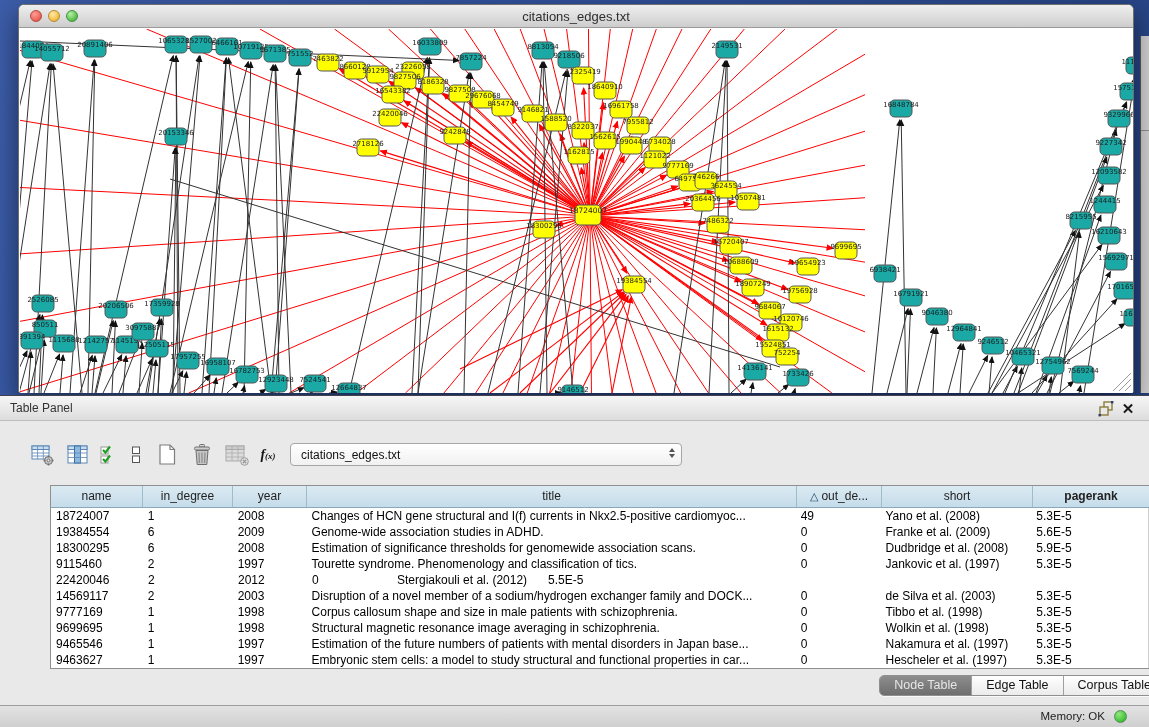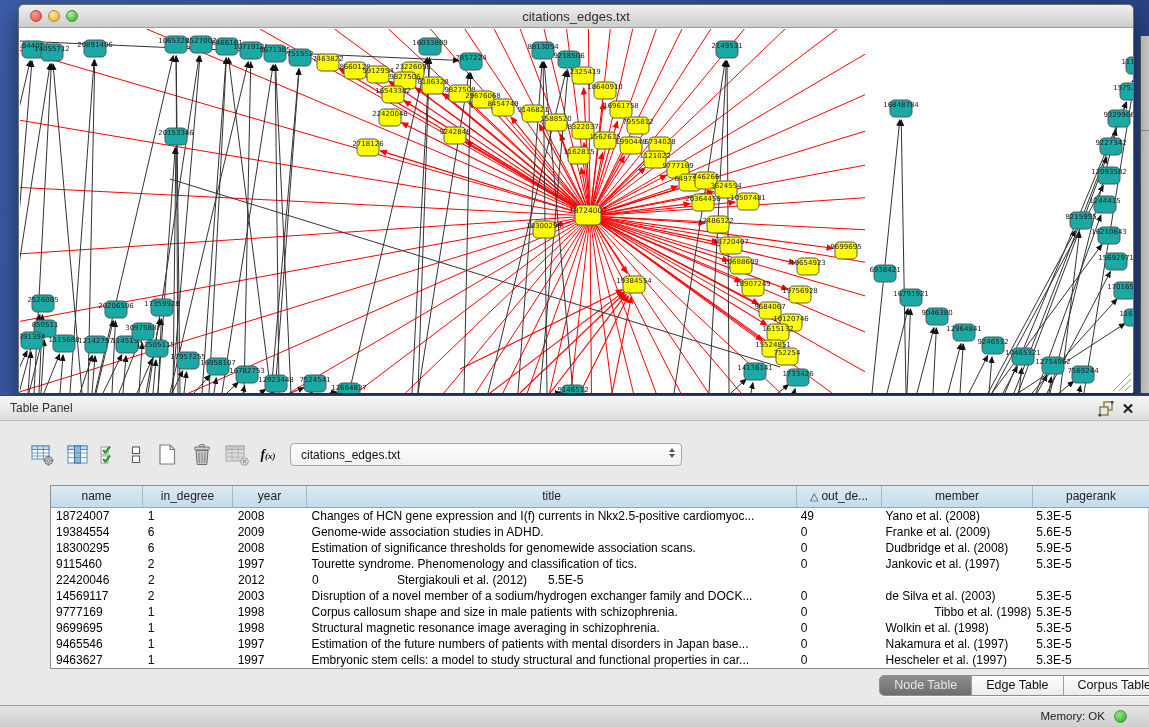--- a/index.html
+++ b/index.html
@@ -611,29 +611,29 @@
     </span>
   </div>
 
   <div class="tablewrap">
     <div class="thead" id="thead">
         <div class="th" style="width: 92px;">name</div>
         <div class="th" style="width: 90px;">in_degree</div>
         <div class="th" style="width: 74px;">year</div>
         <div class="th" style="width: 490px;">title</div>
         <div class="th" style="width: 85px;"><span class="sort">△</span>out_de...</div>
-        <div class="th" style="width: 151px;">member</div>
-        <div class="th" style="width: 117px;">pagerank</div>
+        <div class="th" style="width: 151px;">short</div>
+        <div class="th" style="width: 117px; font-weight: bold;">pagerank</div>
       </div>
     <div class="tbody" id="tbody">
         <div class="tr">
           <div class="td" style="width: 92px;">18724007</div>
           <div class="td" style="width: 90px;">1</div>
           <div class="td" style="width: 74px;">2008</div>
-          <div class="td" style="width: 490px;">Changes of HCN gene expression and I(f) currents in Nkx2.5-positive cardiomyoc...</div>
+          <div class="td" style="width: 490px;">Changes of HCN gene structural and I(f) currents in Nkx2.5-positive cardiomyoc...</div>
           <div class="td" style="width: 85px;">49</div>
           <div class="td" style="width: 151px;">Yano et al. (2008)</div>
           <div class="td" style="width: 117px;">5.3E-5</div>
         </div>
         <div class="tr">
           <div class="td" style="width: 92px;">19384554</div>
           <div class="td" style="width: 90px;">6</div>
           <div class="td" style="width: 74px;">2009</div>
           <div class="td" style="width: 490px;">Genome-wide association studies in ADHD.</div>
           <div class="td" style="width: 85px;">0</div>
@@ -674,21 +674,21 @@
           <div class="td" style="width: 85px;">0</div>
           <div class="td" style="width: 151px;">de Silva et al. (2003)</div>
           <div class="td" style="width: 117px;">5.3E-5</div>
         </div>
         <div class="tr">
           <div class="td" style="width: 92px;">9777169</div>
           <div class="td" style="width: 90px;">1</div>
           <div class="td" style="width: 74px;">1998</div>
           <div class="td" style="width: 490px;">Corpus callosum shape and size in male patients with schizophrenia.</div>
           <div class="td" style="width: 85px;">0</div>
-          <div class="td" style="width: 151px; text-align: right;">Tibbo et al. (1998)</div>
+          <div class="td" style="width: 151px;">Tibbo et al. (1998)</div>
           <div class="td" style="width: 117px;">5.3E-5</div>
         </div>
         <div class="tr">
           <div class="td" style="width: 92px;">9699695</div>
           <div class="td" style="width: 90px;">1</div>
           <div class="td" style="width: 74px;">1998</div>
           <div class="td" style="width: 490px;">Structural magnetic resonance image averaging in schizophrenia.</div>
           <div class="td" style="width: 85px;">0</div>
           <div class="td" style="width: 151px;">Wolkin et al. (1998)</div>
           <div class="td" style="width: 117px;">5.3E-5</div>

